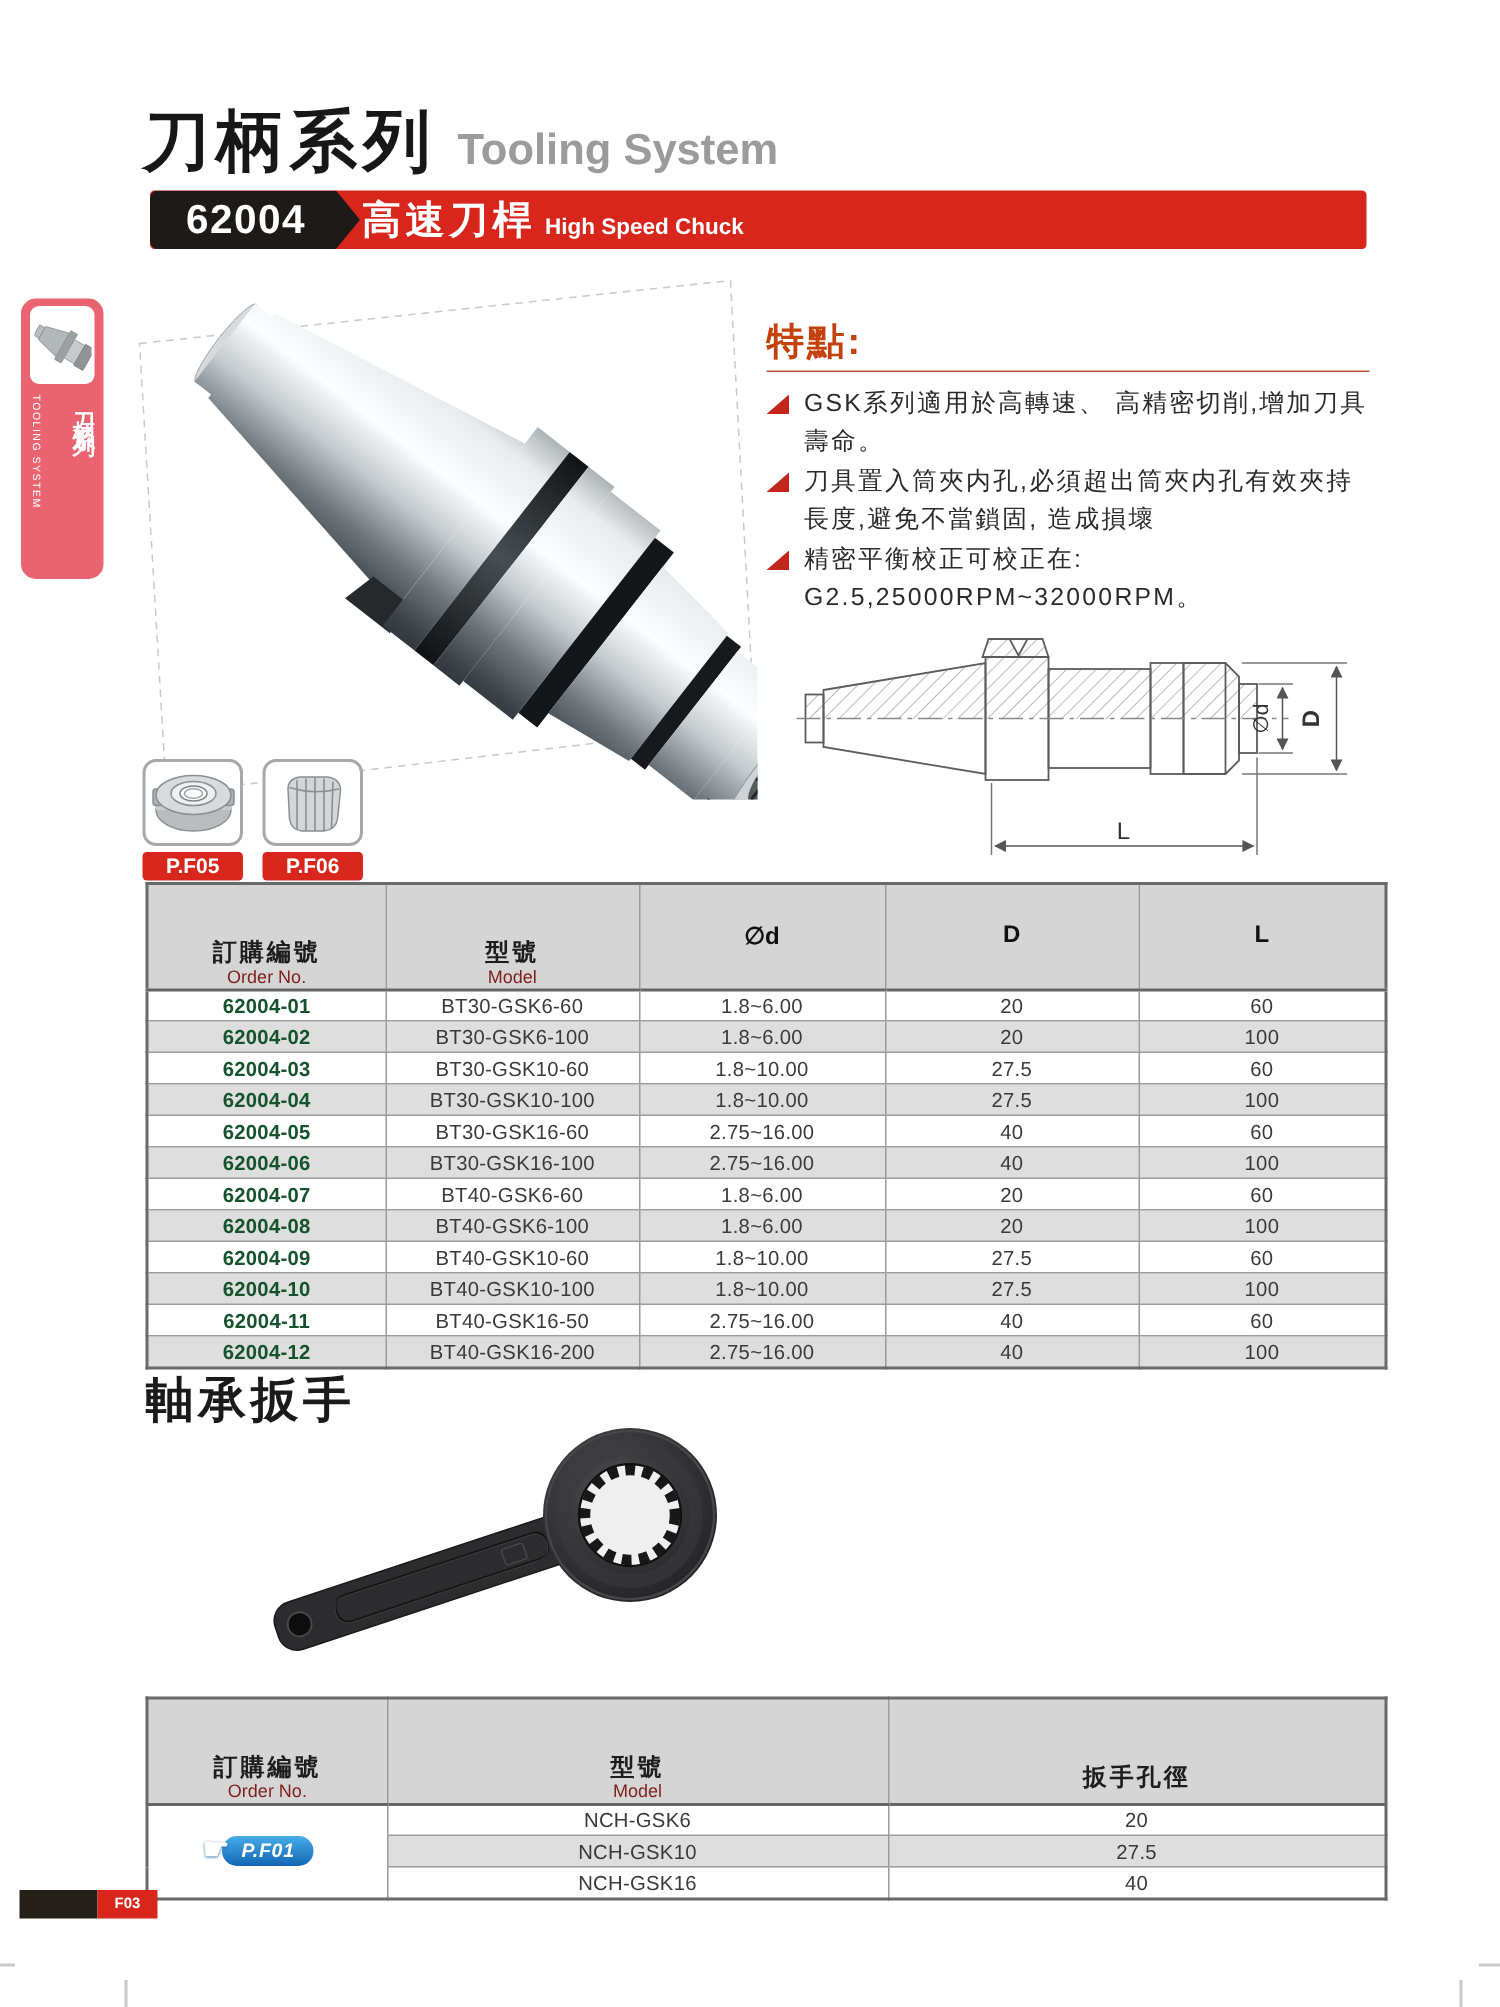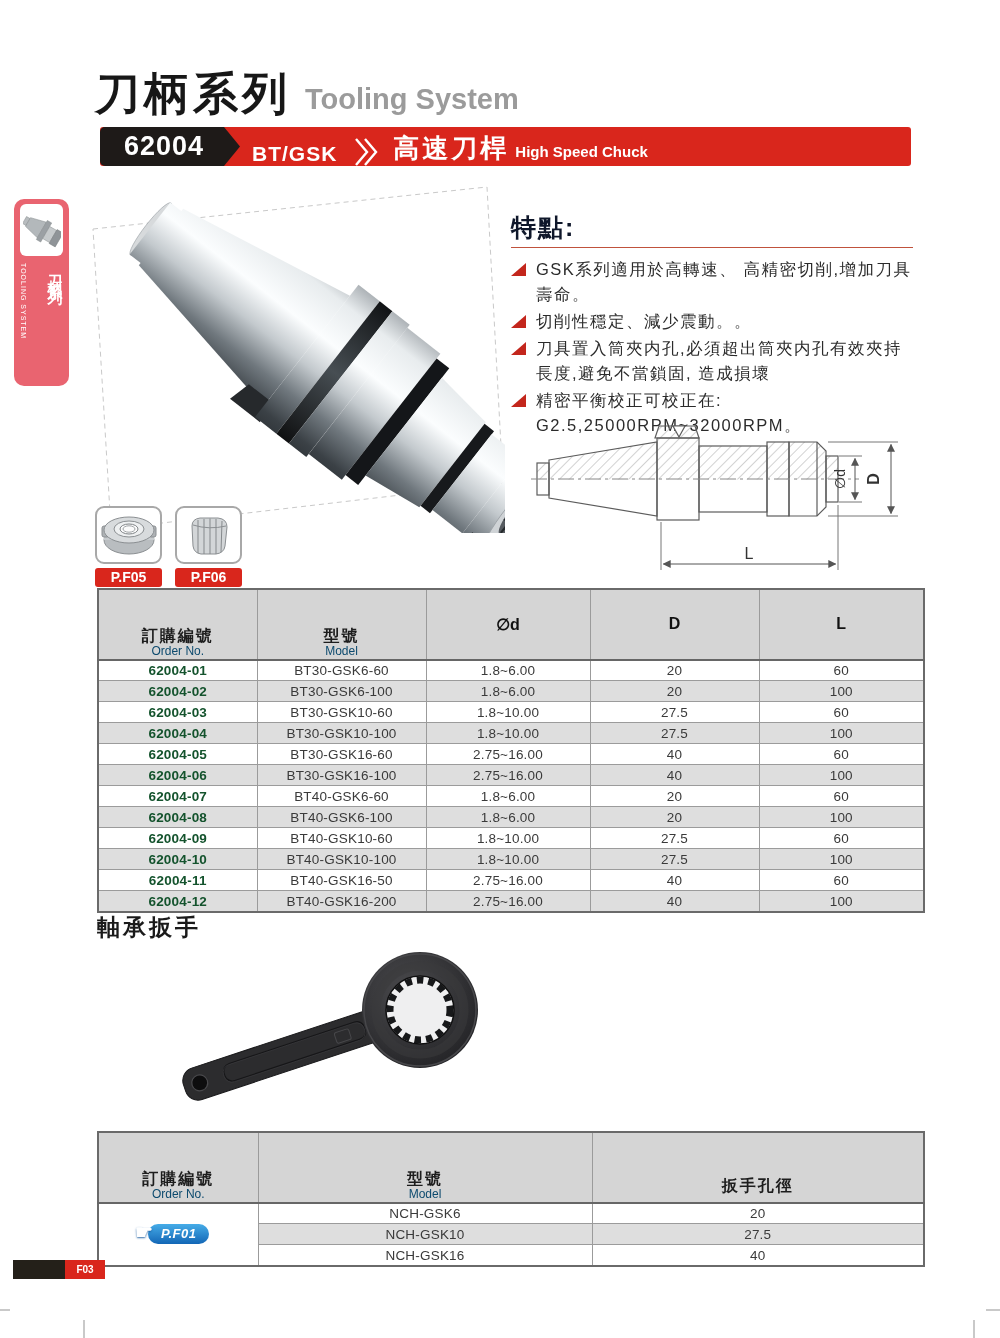--- a/index.html
+++ b/index.html
@@ -8,21 +8,21 @@
   .page { position:relative; width:1000px; height:1338px; background:#fff; overflow:hidden; }
   .abs { position:absolute; }
 
   
   .main-title { left:95px; top:64px; display:flex; align-items:baseline; gap:14px; }
   .title-zh { font-size:45px; font-weight:700; color:#171717; letter-spacing:4px; }
   .title-en { font-size:29px; font-weight:700; color:#9b9b9b; letter-spacing:0px; }
 
   
   .banner { left:100px; top:127px; width:811px; height:39px; background:#d9261c; border-radius:3px;
-            display:flex; align-items:flex-end; padding-left:152px; }
+            display:flex; align-items:center; }
   .code-block { position:absolute; left:0; top:0; width:140px; height:39px; background:#1e1a18;
                 clip-path:polygon(0 0, calc(100% - 16px) 0, 100% 50%, calc(100% - 16px) 100%, 0 100%);
                 border-radius:5px 0 0 5px; display:flex; align-items:center; justify-content:center;
                 color:#fff; font-size:27px; font-weight:700; letter-spacing:1px; padding-right:12px; }
   .series-label { color:#fff; font-size:21px; font-weight:700; letter-spacing:1px; margin-right:16px; }
   .chev { margin-right:14px; }
   .banner-zh { color:#fff; font-size:26px; font-weight:700; letter-spacing:3px; margin-right:6px; }
   .banner-en { color:#fff; font-size:15px; font-weight:700; align-self:flex-end; margin-bottom:6px; }
 
   
@@ -32,56 +32,56 @@
   .side-zh { position:absolute; right:5px; top:64px; writing-mode:vertical-rl; color:#fff;
              font-size:15px; letter-spacing:5px; font-weight:600; }
   .side-en { position:absolute; left:6px; top:64px; writing-mode:vertical-rl; color:#fff;
              font-size:7px; letter-spacing:1px; }
 
   
   .photo { left:85px; top:183px; width:420px; height:350px; }
 
   
   .features { left:511px; top:211px; width:402px; }
-  .feat-head { font-size:25px; font-weight:700; color:#0f172a; letter-spacing:2px; }
+  .feat-head { font-size:25px; font-weight:700; color:#c2410c; letter-spacing:2px; }
   .feat-rule { margin-top:3px; border-top:1px solid #c0523c; width:100%; }
   .feat-list { margin-top:9px; list-style:none; }
   .feat-list li { position:relative; padding-left:25px; margin-bottom:2px; }
   .tri { position:absolute; left:0; top:6px; width:15px; height:13px; background:#c3261c;
          clip-path:polygon(100% 0, 100% 100%, 0 100%); }
   .feat-text { font-size:16.5px; line-height:25px; color:#2b2b2b; letter-spacing:1.5px; white-space:pre-line; }
 
   
   .thumb-group { width:67px; text-align:center; }
   .thumb-box { width:67px; height:58px; background:#fff; border:2px solid #a8a8a8; border-radius:9px;
                display:flex; align-items:center; justify-content:center; }
   .pf-badge { margin-top:4px; width:67px; height:19px; background:#d9261c; border-radius:3px;
               color:#fff; font-size:14px; font-weight:700; line-height:19px; text-align:center; }
 
   
   .spec-table { border-collapse:collapse; width:826px; table-layout:fixed; border:2px solid #6a6a6a; }
   .spec-table th, .spec-table td { border:1px solid #9b9b9b; text-align:center; padding:0; }
   .spec-table thead th { background:#d5d5d5; height:40px; border-bottom:2px solid #666; }
   .bottom-table thead th { height:47px; }
   .th-zh { display:block; font-size:16px; font-weight:700; color:#1d1d1d; letter-spacing:2px; line-height:1.2;margin-top:36px; }
-  .th-en { display:block; font-size:12px; font-weight:400; color:#0c4a6e; line-height:1.15; }
+  .th-en { display:block; font-size:12px; font-weight:400; color:#7f1d1d; line-height:1.15; }
   .th-dim { font-size:16px; font-weight:700; color:#111; }
   .spec-table tbody td { height:21px; font-size:13.5px; color:#3a3a3a; letter-spacing:0.2px; }
   .spec-table tbody td.order { font-weight:700; color:#14532d; }
   tr.alt { background:#dedede; }
   .badge-cell { background:#fff; }
 
   .pf01 { position:relative; display:inline-block; background:linear-gradient(180deg,#46ace8,#1366b6);
           border-radius:11px; padding:2px 12px 3px 13px; color:#fff; font-weight:700; font-style:italic;
           font-size:13px; letter-spacing:0.5px; }
   .hand { position:absolute; left:-13px; top:-4px; color:#fff; font-size:20px; font-style:normal;
           text-shadow:0 1px 2px rgba(16,86,156,0.85); }
 
   
-  .wrench-title { left:97px; top:912px; font-size:23px; font-weight:600; color:#1a1a1a; letter-spacing:3px; }
+  .wrench-title { left:97px; top:912px; font-size:32px; font-weight:600; color:#1a1a1a; letter-spacing:3px; }
   .wrench-img { left:128px; top:946px; }
 
   
   .f-black { left:13px; top:1260px; width:52px; height:19px; background:#242019; }
   .f-red { left:65px; top:1260px; width:40px; height:19px; background:#d9261c; color:#fff;
            font-size:10px; font-weight:700; text-align:center; line-height:19px; }
 
   .mark { background:#c9c9c9; }
 </style>
 </head>
@@ -165,24 +165,20 @@
     </svg>
   </div>
 
   <div class="abs features">
     <div class="feat-head">特點:</div>
     <div class="feat-rule"></div>
     <ul class="feat-list">
       <li>
         <span class="tri"></span>
         <span class="feat-text">GSK系列適用於高轉速、 高精密切削,增加刀具壽命。</span>
-      </li>
-      <li>
-        <span class="tri"></span>
-        <span class="feat-text">切削性穩定、減少震動。。</span>
       </li>
       <li>
         <span class="tri"></span>
         <span class="feat-text">刀具置入筒夾内孔,必須超出筒夾内孔有效夾持長度,避免不當鎖固, 造成損壞</span>
       </li>
       <li>
         <span class="tri"></span>
         <span class="feat-text">精密平衡校正可校正在:
 G2.5,25000RPM~32000RPM。</span>
       </li>

